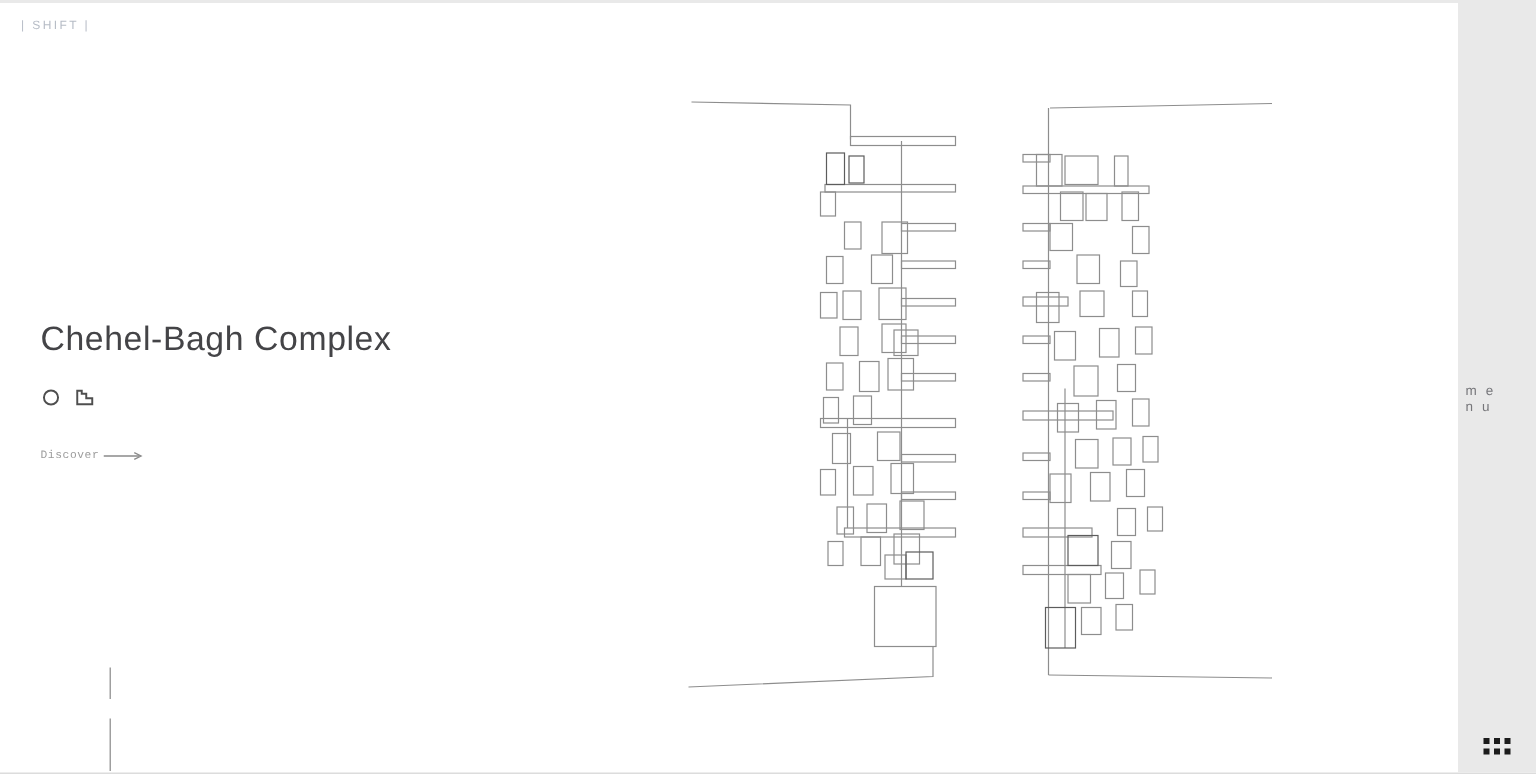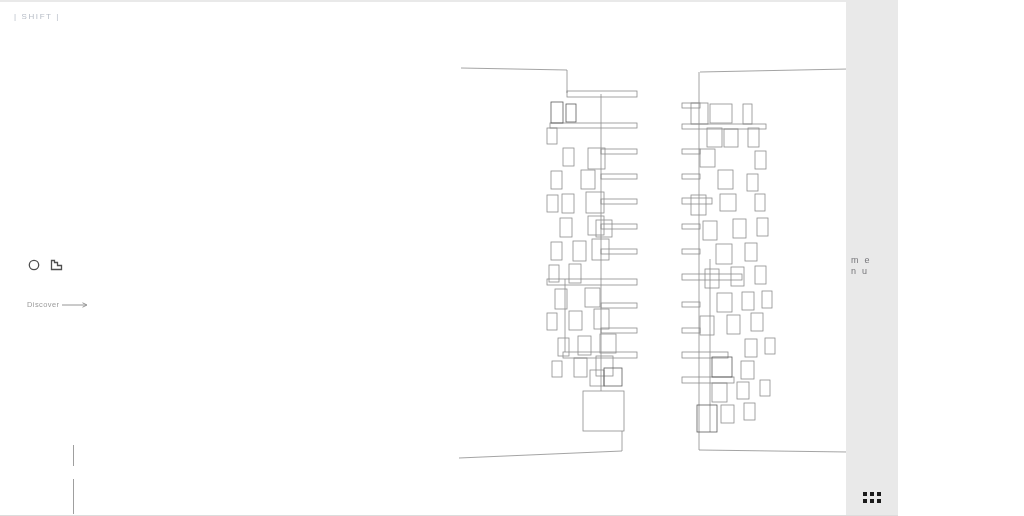--- a/index.html
+++ b/index.html
@@ -1,17 +1,17 @@
 <!DOCTYPE html>
 <html><head>
 <meta charset="utf-8">
 <style>
   html,body{margin:0;padding:0;background:#ffffff;}
   .page{
-    position:relative;width:898px;height:516px;overflow:hidden;
+    position:relative;width:1024px;height:516px;overflow:hidden;
     background:#ffffff;font-family:"Liberation Sans",sans-serif;
     border-top:2px solid #e9e9e9;border-bottom:1px solid #dcdcdc;box-sizing:border-box;
   }
   
   .logo{
     position:absolute;left:14px;top:10px;
     font-size:8px;letter-spacing:1.6px;color:#b6bcc6;cursor:pointer;
   }
   
   .menubar{
@@ -34,21 +34,21 @@
   .title{
     position:absolute;left:27px;top:211px;margin:0;
     font-size:22.5px;font-weight:400;color:#444447;letter-spacing:0.4px;
   }
   .icon-row{
     position:absolute;left:27px;top:256px;display:flex;gap:8px;align-items:center;
   }
   .icon-row svg{display:block;}
   .discover{
     position:absolute;left:27px;top:298px;display:flex;align-items:center;gap:3px;
-    font-size:7.5px;color:#9b9b9b;letter-spacing:0.4px;text-decoration:none;cursor:pointer;
+    font-size:7.5px;color:#9b9b9b;letter-spacing:0.4px;text-decoration:none;cursor:pointer;font-family:Liberation Mono, monospace;
   }
   
   .index{
     position:absolute;left:13px;top:456px;margin:0;
     font-size:43px;font-weight:300;color:#2e2e2e;letter-spacing:2px;line-height:1;
   }
   .pager-line{position:absolute;left:73px;width:1px;background:#9f9f9f;}
   .pager-line.seg1{top:443px;height:21px;}
   .pager-line.seg2{top:477px;height:35px;}
   
@@ -56,20 +56,21 @@
   .drawing svg{width:410px;height:410px;display:block;}
   .drawing svg *{fill:none;stroke-width:0.8;}
 </style>
 </head>
 <body>
 
 <div class="page">
 
   <div class="logo">| SHIFT |</div>
 
+  <h1 class="title">Chehel-Bagh Complex</h1>
 
   <div class="icon-row">
     <svg width="14" height="14" viewBox="0 0 14 14">
       <circle cx="7" cy="7" r="4.7" stroke="#4f4f4f" fill="none" stroke-width="1.3"></circle>
     </svg>
     <svg width="15" height="14" viewBox="0 0 15 14">
       <path d="M2.5,2.5 L2.5,11.5 L12.5,11.5 L12.5,7.5 L8.5,7.5 L8.5,4.5 L5.5,4.5 L5.5,2.5 Z" stroke="#4f4f4f" fill="none" stroke-width="1.3"></path>
     </svg>
   </div>
 

